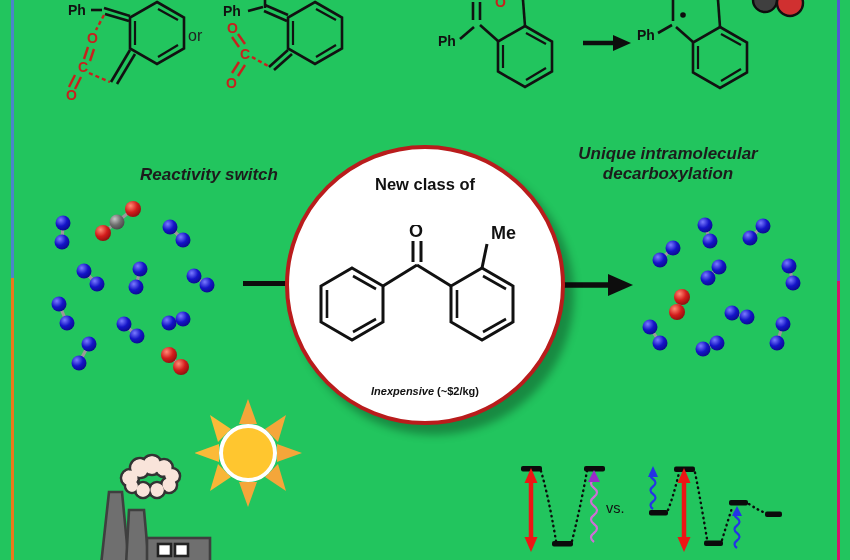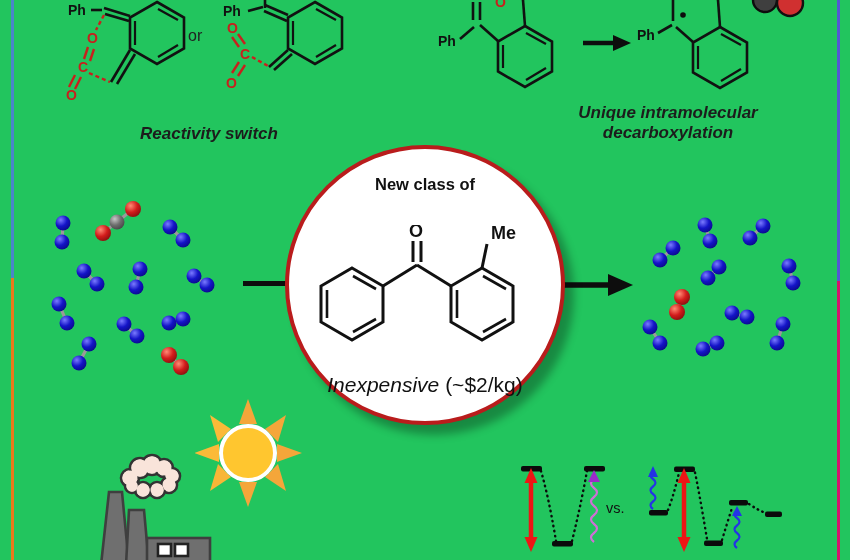--- a/index.html
+++ b/index.html
@@ -3,28 +3,28 @@
 <meta charset="utf-8">
 <style>
   html,body{margin:0;padding:0;background:#ffffff;}
   #canvas{position:relative;width:850px;height:560px;background:#22c55e;overflow:hidden;
           font-family:"Liberation Sans","DejaVu Sans",sans-serif;}
   .abs{position:absolute;}
   
   .vborder{position:absolute;width:3px;top:0;bottom:0;}
   .vseg{position:absolute;left:0;width:100%;}
   
-  .caption{font-weight:bold;font-style:italic;color:#1c1c1c;font-size:17px;line-height:20px;text-align:center;}
+  .caption{font-weight:bold;font-style:italic;color:#1c1c1c;font-size:17px;line-height:20px;text-align:center;margin-top:41px;}
   .plain{color:#222;}
   
   #sorbent-circle{position:absolute;left:285px;top:145px;width:272px;height:272px;border:4px solid #b91c1c;
       border-radius:50%;background:#ffffff;box-shadow:9px 10px 9px rgba(0,0,0,0.30);}
   #sorbent-title{position:absolute;top:25px;left:0;width:100%;text-align:center;font-weight:bold;
       font-size:16.5px;line-height:21px;color:#111;}
-  #sorbent-price{position:absolute;bottom:24px;left:0;width:100%;text-align:center;font-size:21px;color:#111;}
+  #sorbent-price{position:absolute;bottom:24px;left:0;width:100%;text-align:center;font-size:11px;color:#111;font-weight:bold;}
   #sorbent-price .it{font-style:italic;}
   .connector{position:absolute;background:#0d0d0d;}
   svg text{font-family:"Liberation Sans","DejaVu Sans",sans-serif;}
   .chemtxt{font-size:14px;font-weight:bold;fill:#111;}
   .chemred{fill:#c8201d;}
   .bondln{stroke:#111;stroke-width:2.6;fill:none;}
   .bondthin{stroke:#111;stroke-width:2.2;fill:none;}
   .redln{stroke:#c8201d;stroke-width:2.4;fill:none;}
   .reddash{stroke:#c8201d;stroke-width:2.4;fill:none;stroke-dasharray:4 3;}
   .dot{stroke:#0b0b0b;stroke-width:2.4;fill:none;stroke-dasharray:0.5 4.6;stroke-linecap:round;}

